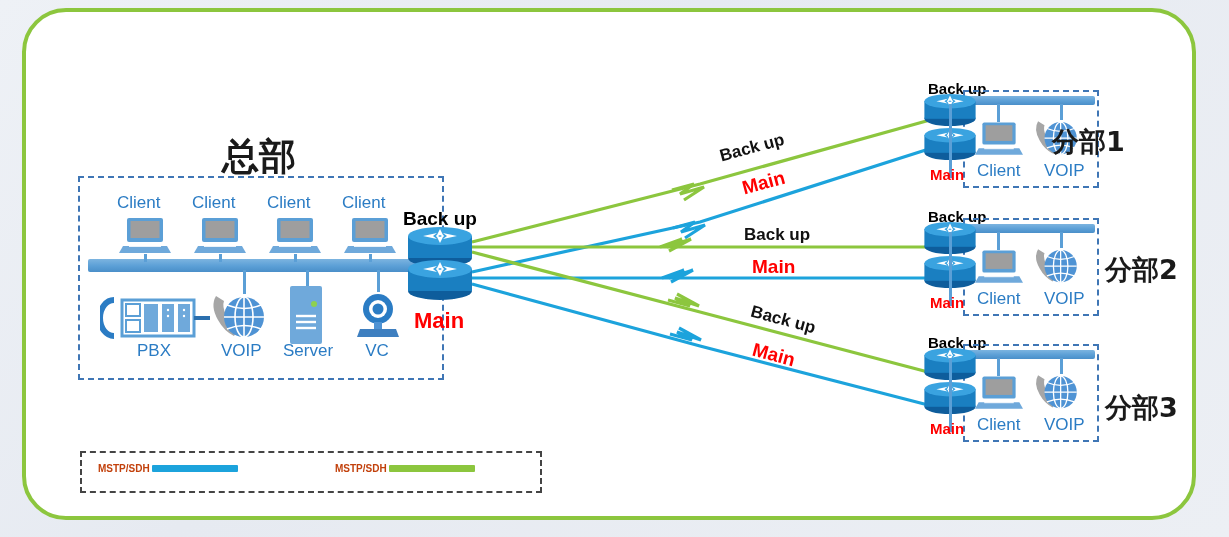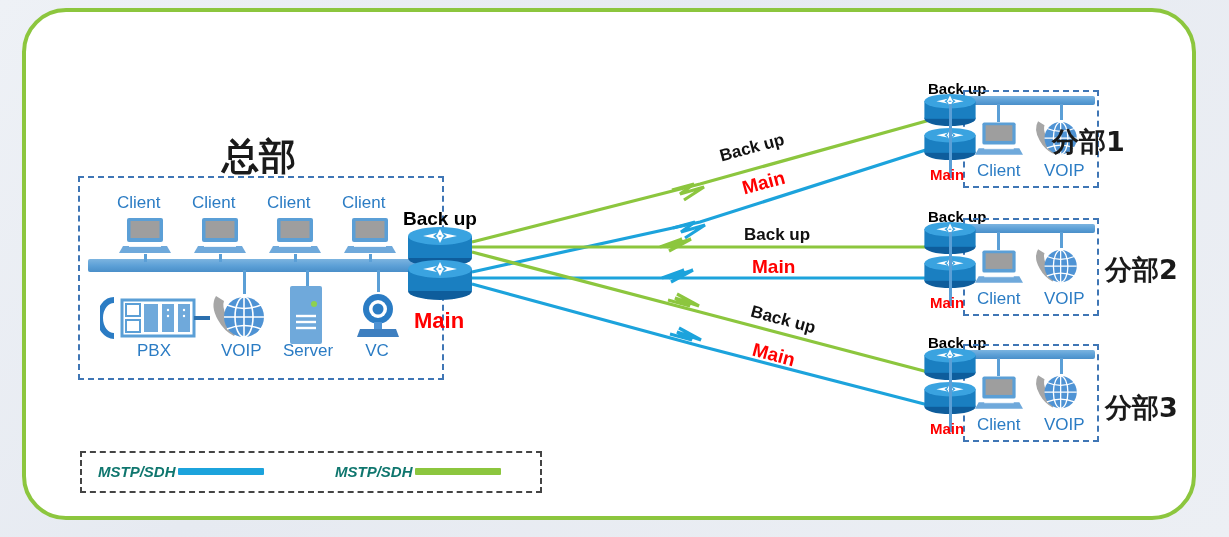--- a/index.html
+++ b/index.html
@@ -92,24 +92,23 @@
   }
   
   #legend{
     position:absolute;
     left:80px;top:451px;width:462px;height:42px;
     border:2px dashed #444;
     box-sizing:border-box;
   }
   .legend-item{position:absolute;display:flex;align-items:center;}
   .legend-text{
-    font-size:15px;font-weight:bold;color:#0f766e;
+    font-size:10px;font-weight:bold;color:#c2410c;
     font-family:"Liberation Sans",sans-serif;
     margin-right:2px;
-    font-style:italic;
   }
   .legend-swatch{height:7px;width:86px;border-radius:1px;}
   
   #links{position:absolute;left:0;top:0;width:1229px;height:537px;}
   .icon-svg{position:absolute;}
 </style>
 </head>
 <body>
 
 <div id="bg-gradient"></div>

